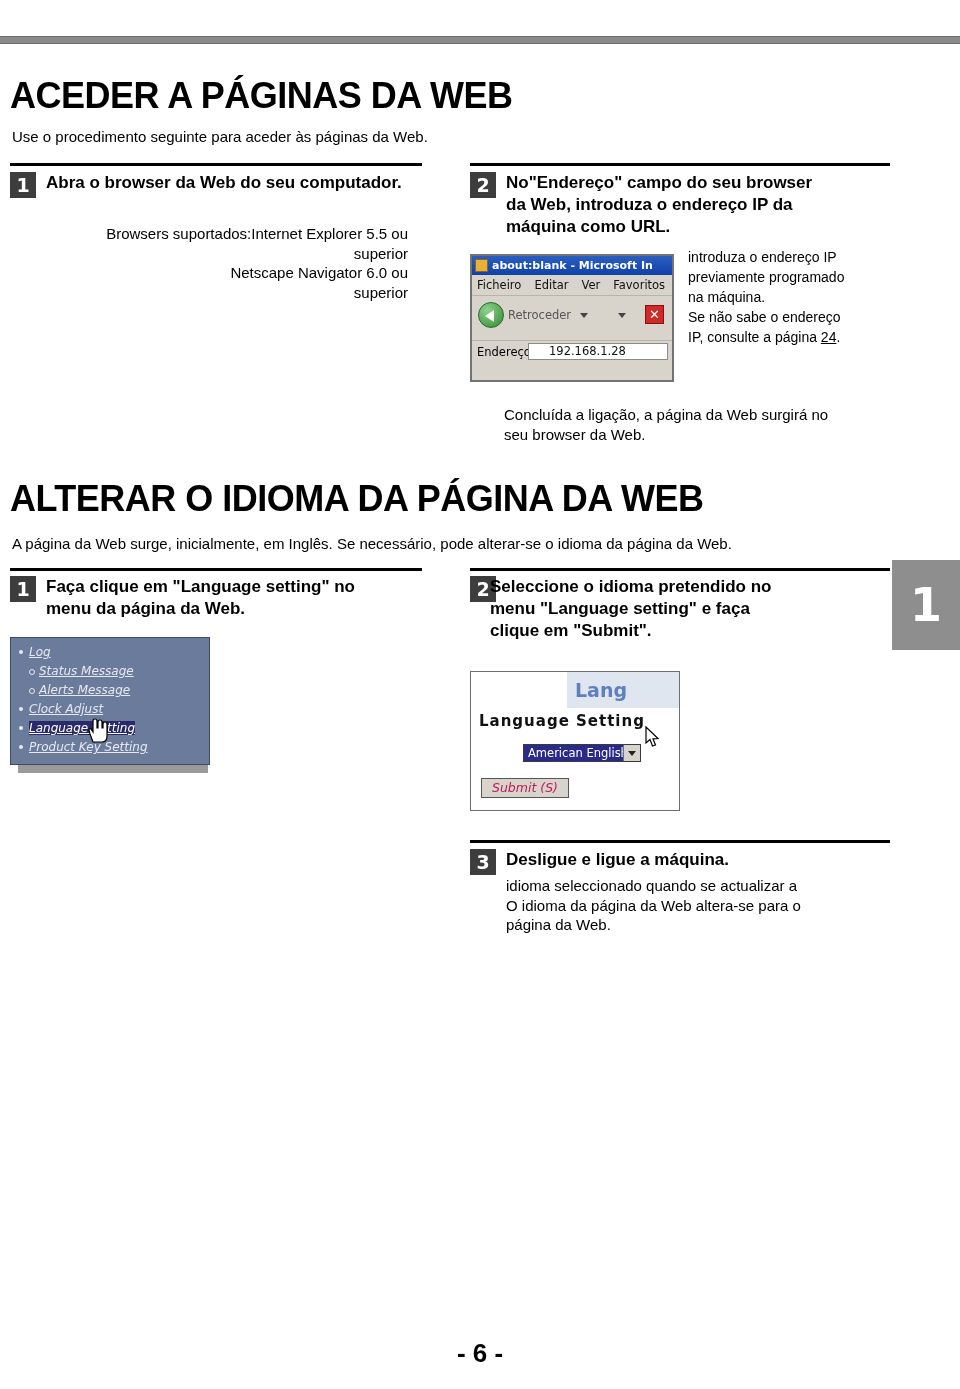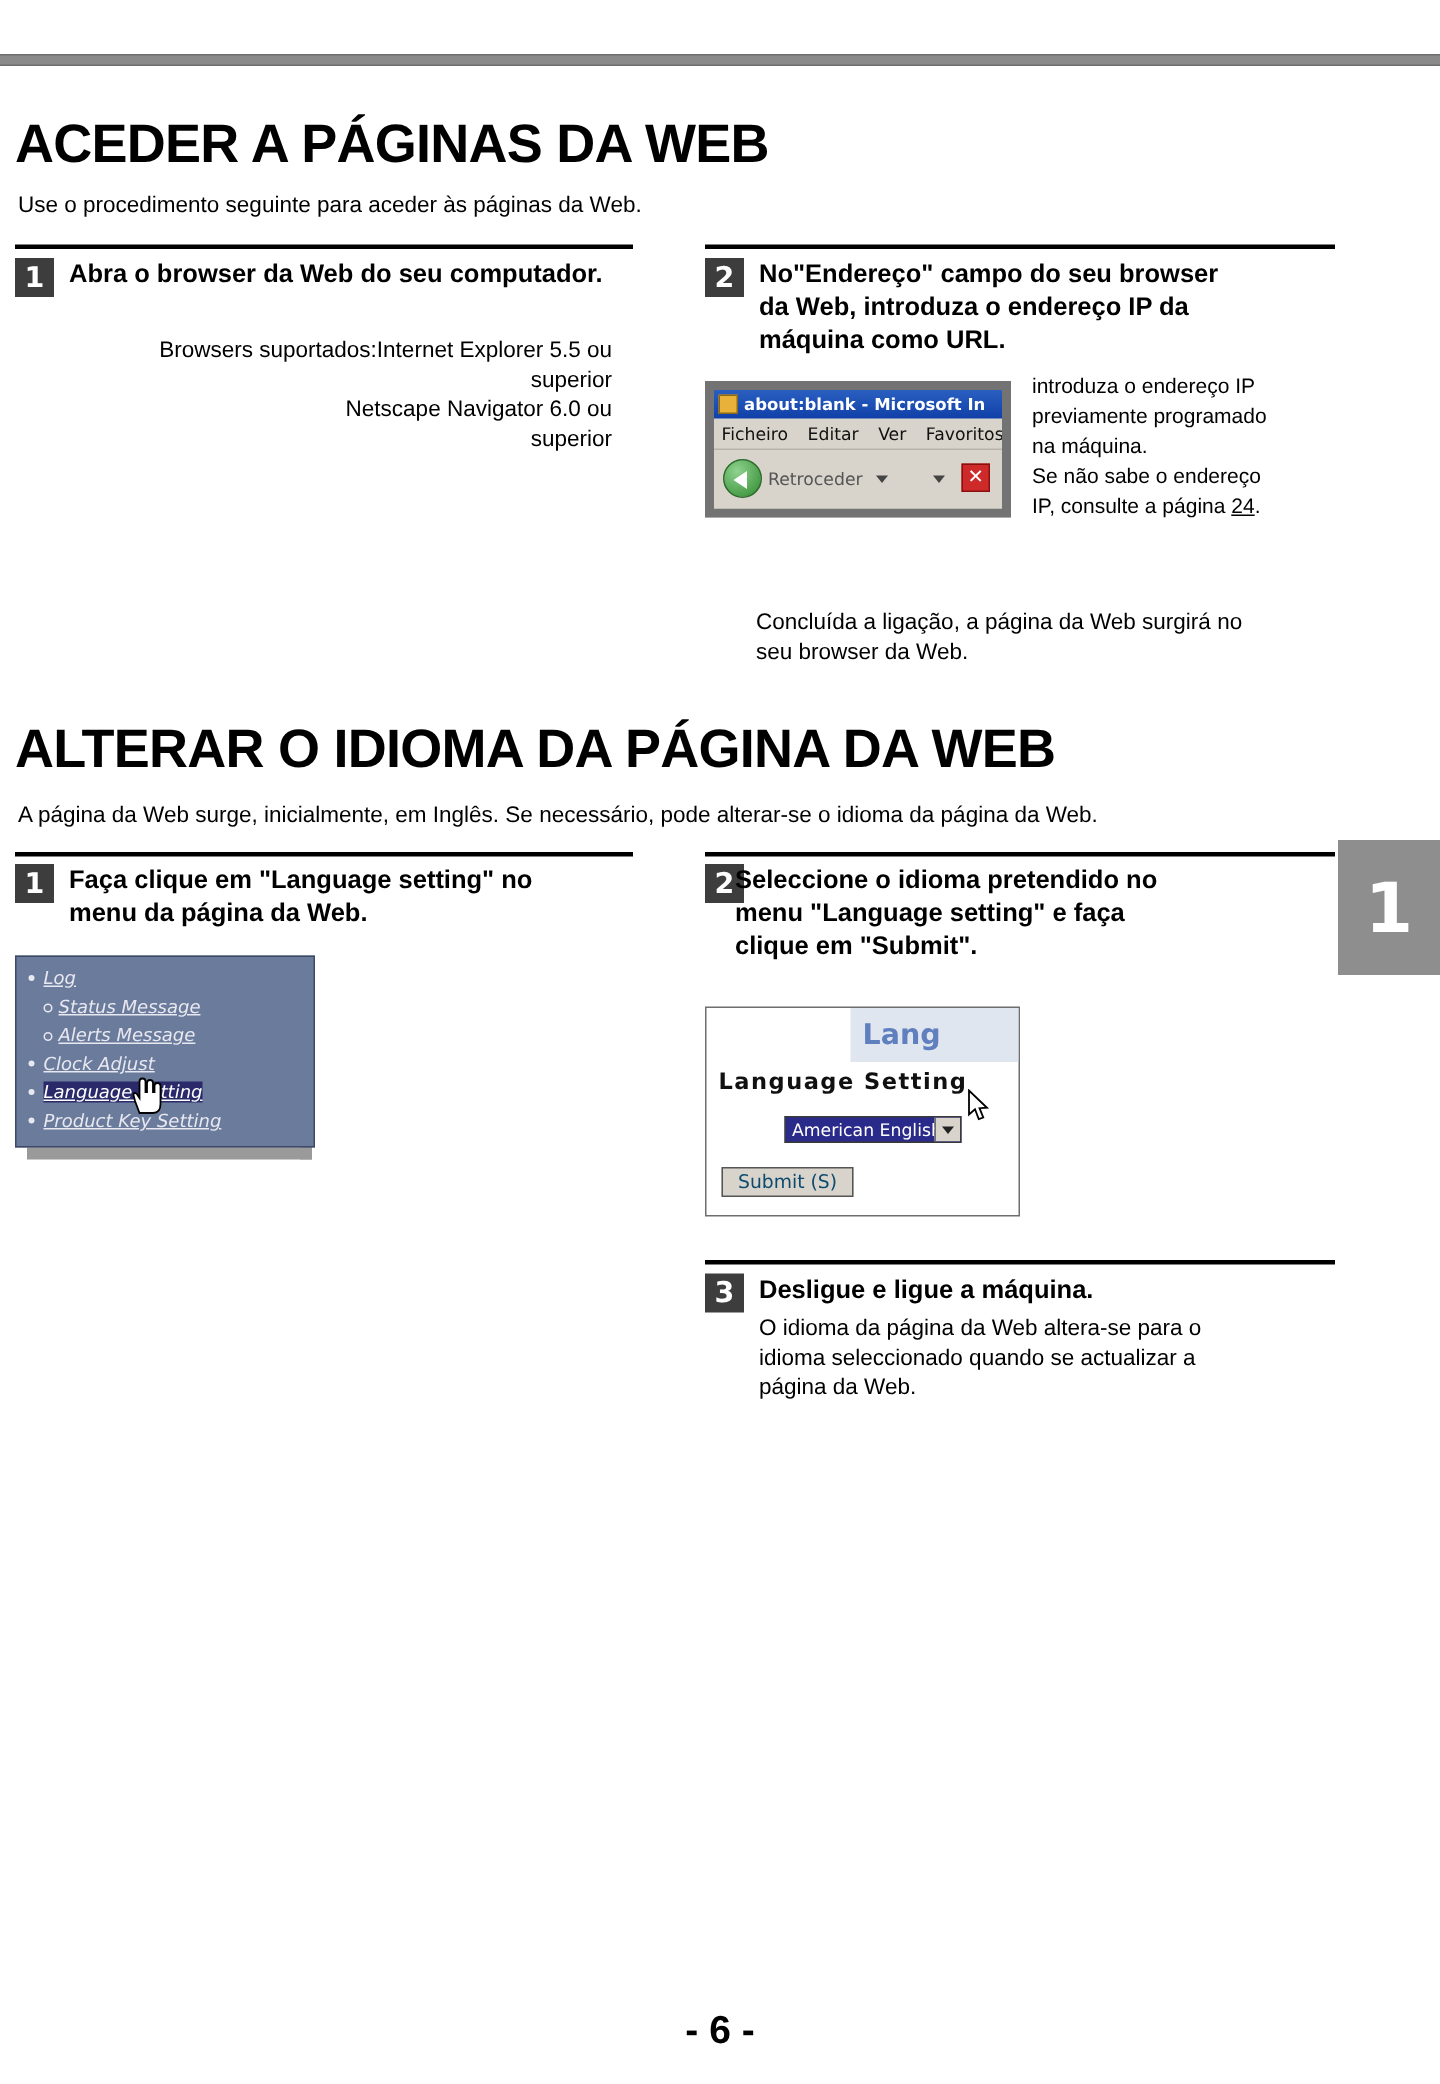--- a/index.html
+++ b/index.html
@@ -112,23 +112,23 @@
     text-align: center;
     font-size: 26px;
     font-weight: bold;
   }
   
   .browser-shot {
     position: absolute;
     left: 470px;
     top: 254px;
     width: 204px;
-    height: 91px;
+    height: 128px;
     background: #d8d4cc;
-    border: 6px solid #737373;
+    border: 2px solid #737373;
     box-sizing: border-box;
     font-family: "DejaVu Sans", sans-serif;
     overflow: hidden;
   }
   .bs-titlebar {
     height: 19px;
     background: linear-gradient(to bottom, #2a5fc0, #1040a8);
     color: #ffffff;
     font-size: 11px;
     font-weight: bold;
@@ -380,21 +380,22 @@
     left: 10px;
     top: 106px;
     width: 88px;
     height: 20px;
     background: #d8d4cc;
     border: 1px solid #555;
     box-sizing: border-box;
     font-size: 12.5px;
     line-height: 18px;
     text-align: center;
-    color: #0c4a6e;
+    color: #be185d;
+    font-style: italic;
   }
   .cursor-arrow {
     position: absolute;
     left: 645px;
     top: 726px;
     width: 16px;
     height: 22px;
   }
 </style>
 </head>
@@ -520,20 +521,20 @@
   <svg class="cursor-arrow" viewBox="0 0 16 22">
     <path d="M1 1 L1 17 L5 13.5 L7.5 20 L10.5 19 L8 12.8 L13 12.5 Z" fill="#ffffff" stroke="#000000" stroke-width="1.2"></path>
   </svg>
 
   <div class="step-rule" style="left:470px; top:840px; width:420px;"></div>
   <div class="step-num" style="left:470px; top:849px;">3</div>
   <div class="step-head" style="left:506px; top:849px; width:390px;">
     <span>Desligue e ligue a máquina.</span>
   </div>
   <div class="step-body" style="left:506px; top:876px; width:390px;">
+    <div>idioma seleccionado quando se actualizar a</div>
     <div>O idioma da página da Web altera-se para o</div>
-    <div>idioma seleccionado quando se actualizar a</div>
     <div>página da Web.</div>
   </div>
 
   <div class="footer-page">- 6 -</div>
 
 </div>
 
 </body></html>

